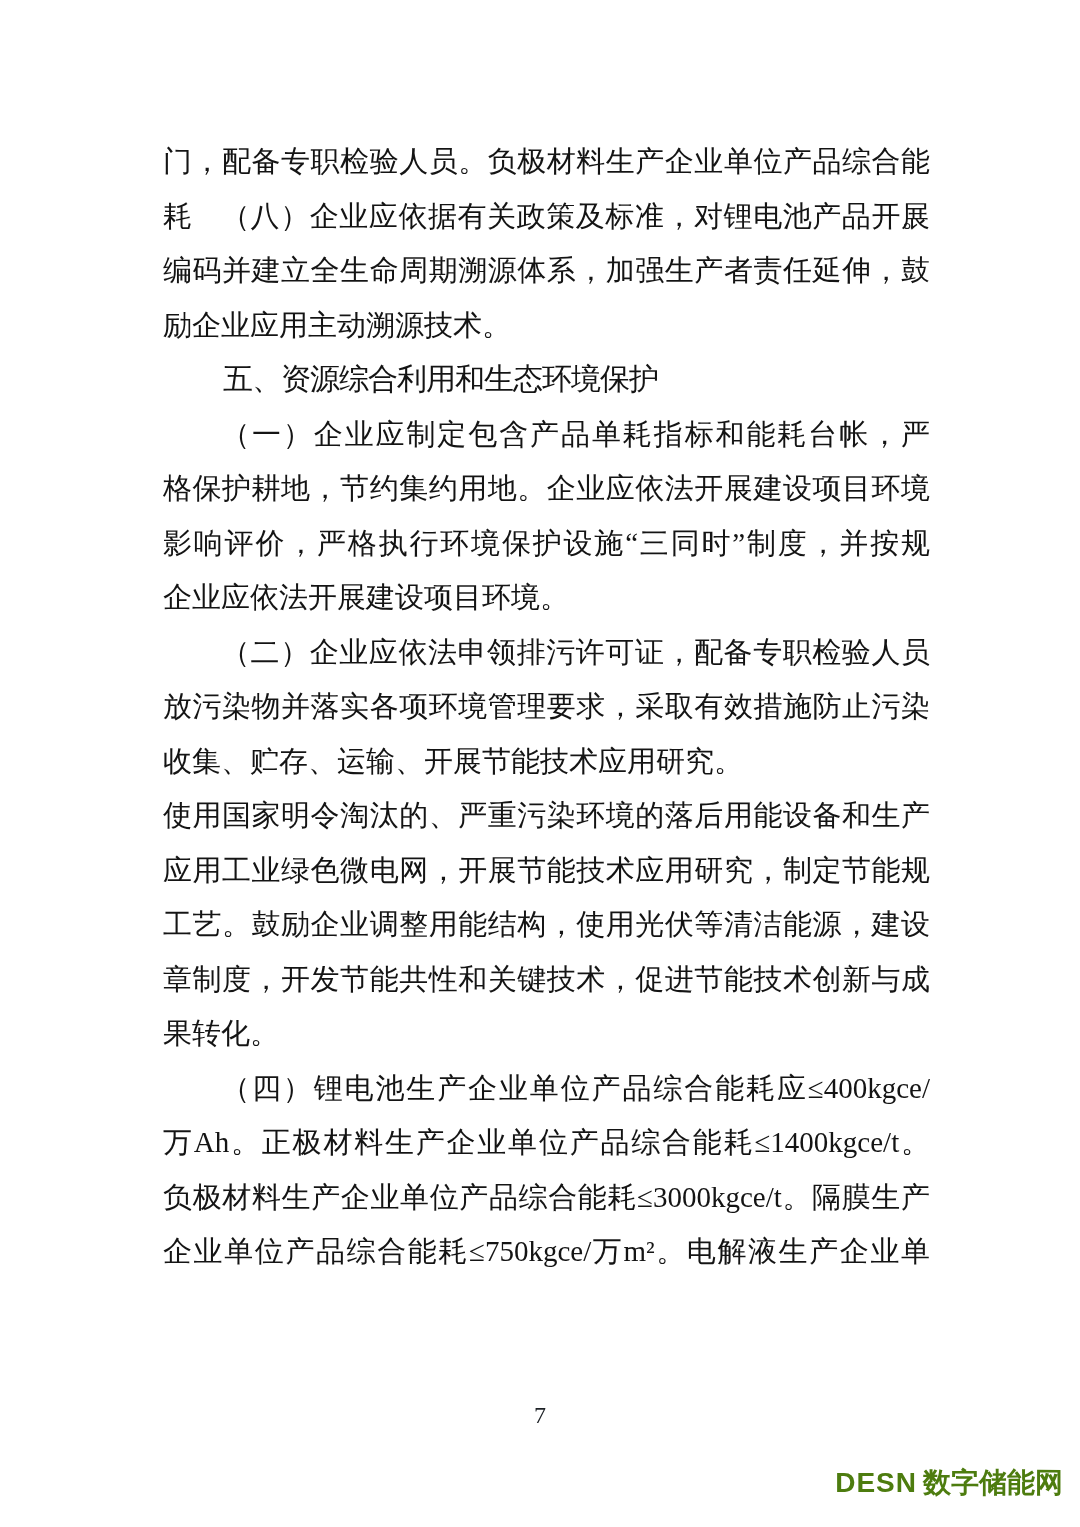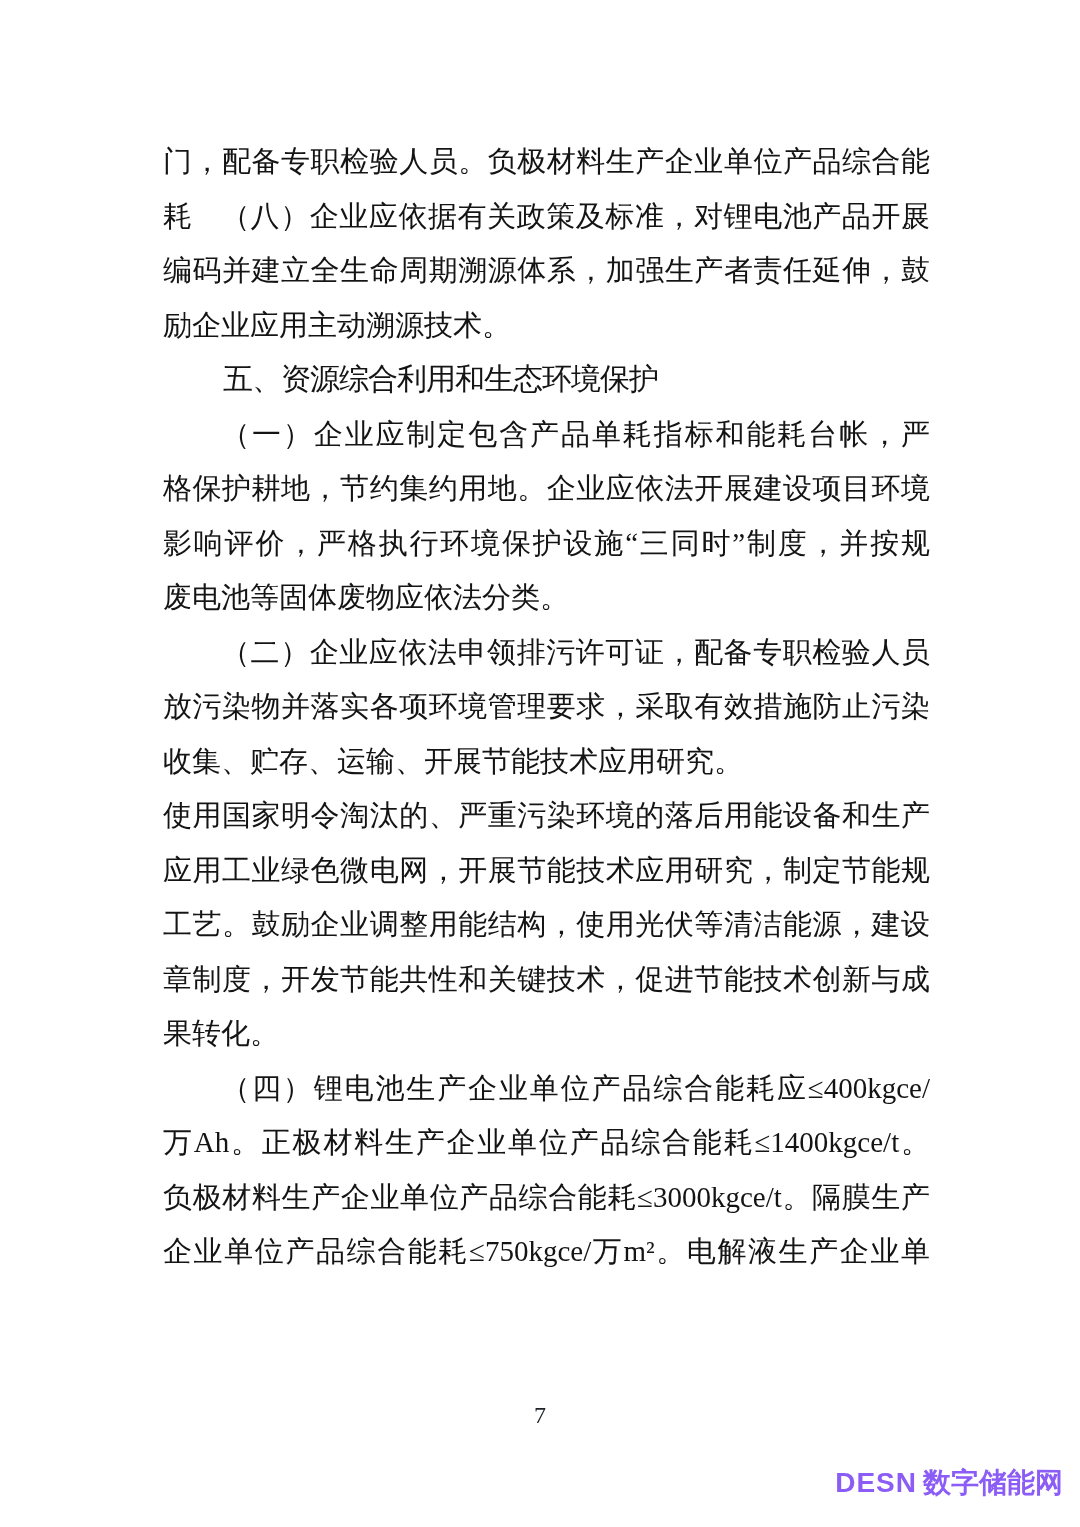--- a/index.html
+++ b/index.html
@@ -76,34 +76,34 @@
 
   <div class="doc" style="color: rgb(20, 20, 20);">
       <div class="line fill">门，配备专职检验人员。负极材料生产企业单位产品综合能耗。</div>
       <div class="line indent fill">（八）企业应依据有关政策及标准，对锂电池产品开展</div>
       <div class="line fill">编码并建立全生命周期溯源体系，加强生产者责任延伸，鼓</div>
       <div class="line">励企业应用主动溯源技术。</div>
       <div class="line indent heading">五、资源综合利用和生态环境保护</div>
       <div class="line indent fill">（一）企业应制定包含产品单耗指标和能耗台帐，严</div>
       <div class="line fill">格保护耕地，节约集约用地。企业应依法开展建设项目环境</div>
       <div class="line fill">影响评价，严格执行环境保护设施“三同时”制度，并按规</div>
-      <div class="line">废电池等固体废物应依法分类。</div>
+      <div class="line">企业应依法开展建设项目环境。</div>
       <div class="line indent fill">（二）企业应依法申领排污许可证，配备专职检验人员</div>
       <div class="line fill">放污染物并落实各项环境管理要求，采取有效措施防止污染</div>
       <div class="line">收集、贮存、运输、开展节能技术应用研究。</div>
       <div class="line fill">使用国家明令淘汰的、严重污染环境的落后用能设备和生产</div>
       <div class="line fill">应用工业绿色微电网，开展节能技术应用研究，制定节能规</div>
       <div class="line fill">工艺。鼓励企业调整用能结构，使用光伏等清洁能源，建设</div>
       <div class="line fill">章制度，开发节能共性和关键技术，促进节能技术创新与成</div>
       <div class="line">果转化。</div>
       <div class="line indent fill">（四）锂电池生产企业单位产品综合能耗应≤400kgce/</div>
       <div class="line fill">万Ah。正极材料生产企业单位产品综合能耗≤1400kgce/t。</div>
       <div class="line fill">负极材料生产企业单位产品综合能耗≤3000kgce/t。隔膜生产</div>
       <div class="line fill">企业单位产品综合能耗≤750kgce/万m²。电解液生产企业单</div>
     </div>
 
   <div class="pagenum">7</div>
 
-  <div class="watermark" style="color: #8b5cf6;">
+  <div class="watermark" style="color: #4d7c0f;">
     <span class="latin">DESN</span><span class="cjk">数字储能网</span>
   </div>
 
 </div>
 
 </body></html>

